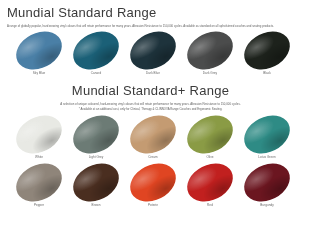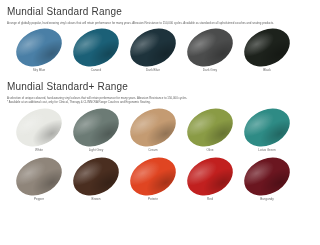--- a/index.html
+++ b/index.html
@@ -17,21 +17,21 @@
   }
   .page {
     position: relative;
     width: 300px;
     height: 245px;
     box-sizing: border-box;
     padding: 6px 6px 0 7px;
   }
 
   .section-title {
-    font-size: 10px;
+    font-size: 13px;
     font-weight: 400;
     letter-spacing: 0.02em;
     color: #3a3a3a;
     margin: 0 0 4px 0;
     line-height: 1.1;
   }
   .section-desc {
     font-size: 2.85px;
     line-height: 1.62;
     color: #5d5d5d;
@@ -89,21 +89,21 @@
     font-size: 3.1px;
     color: #6a6a6a;
     margin-top: 2.5px;
     text-align: center;
     letter-spacing: 0.01em;
     line-height: 1.2;
   }
 
   .block-one { margin-bottom: 0; }
   .row-gap-a { margin-top: 3px; }
-  .block-two-head { margin-top: 8px; }
+  .block-two-head { margin-top: 8px; text-align: center; }
   .row-gap-b { margin-top: 4px; }
   .row-gap-c { margin-top: 4px; }
 </style>
 </head>
 <body>
 
 <div class="page">
 
   <div class="block-one">
     <h2 class="section-title">Mundial Standard Range</h2>

